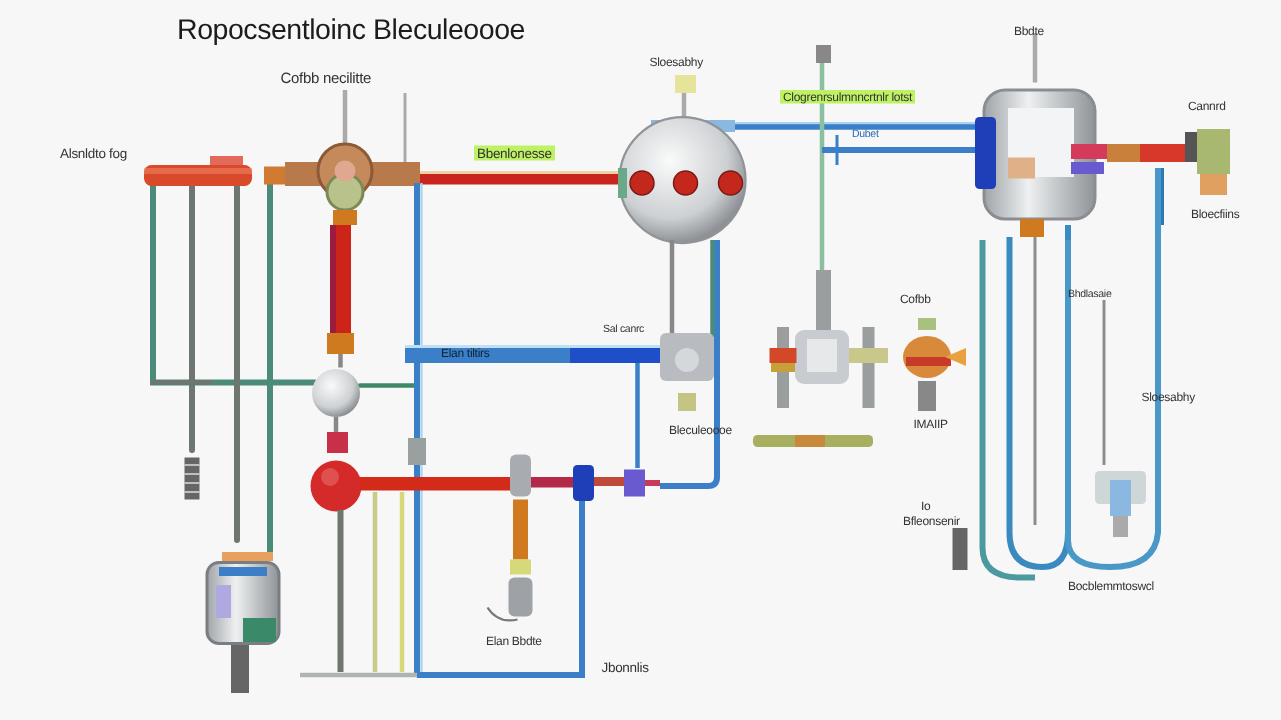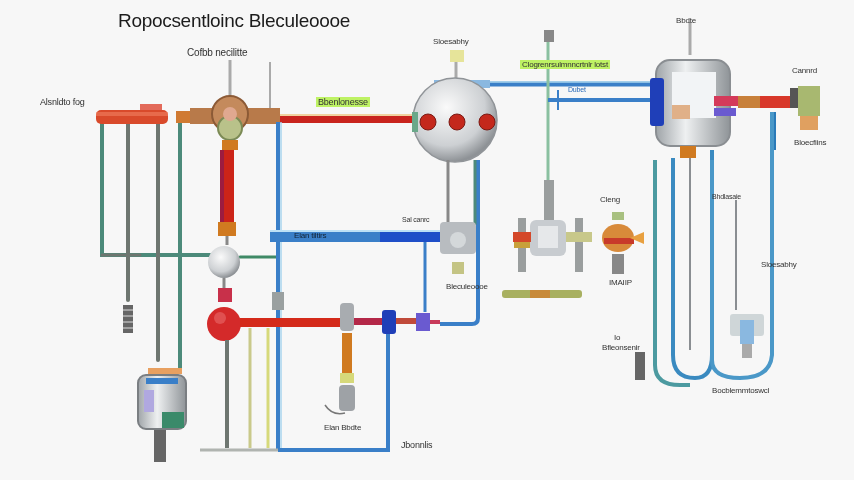--- a/index.html
+++ b/index.html
@@ -207,21 +207,21 @@
 <div class="lbl lbl-box" style="left:316px;top:97px">Bbenlonesse</div>
 <div class="lbl" style="left:433px;top:37px;font-size:8px">Sloesabhy</div>
 <div class="lbl lbl-box" style="left:520px;top:60px;font-size:8px">Clogrenrsulmnncrtnlr lotst</div>
 <div class="lbl" style="left:568px;top:86px;font-size:7px;color:#2a6ab8">Dubet</div>
 <div class="lbl" style="left:676px;top:16px;font-size:8px">Bbdte</div>
 <div class="lbl" style="left:792px;top:66px;font-size:8px">Cannrd</div>
 <div class="lbl" style="left:794px;top:138px;font-size:8px">Bloecfiins</div>
 <div class="lbl" style="left:294px;top:231px;font-size:8px;color:#123">Elan tiltirs</div>
 <div class="lbl" style="left:402px;top:216px;font-size:7px">Sal canrc</div>
 <div class="lbl" style="left:446px;top:282px;font-size:8px">Bleculeoooe</div>
-<div class="lbl" style="left:600px;top:195px;font-size:8px">Cleng</div>
+<div class="lbl" style="left:600px;top:195px;font-size:8px">Cofbb</div>
 <div class="lbl" style="left:609px;top:278px;font-size:8px">IMAIIP</div>
 <div class="lbl" style="left:712px;top:193px;font-size:7px">Bhdlasaie</div>
 <div class="lbl" style="left:761px;top:260px;font-size:8px">Sloesabhy</div>
 <div class="lbl" style="left:614px;top:333px;font-size:8px">Io</div>
 <div class="lbl" style="left:602px;top:343px;font-size:8px">Bfleonsenir</div>
 <div class="lbl" style="left:712px;top:386px;font-size:8px">Bocblemmtoswcl</div>
 <div class="lbl" style="left:324px;top:423px;font-size:8px">Elan Bbdte</div>
 <div class="lbl" style="left:401px;top:440px;font-size:9px">Jbonnlis</div>
 
 </body></html>

